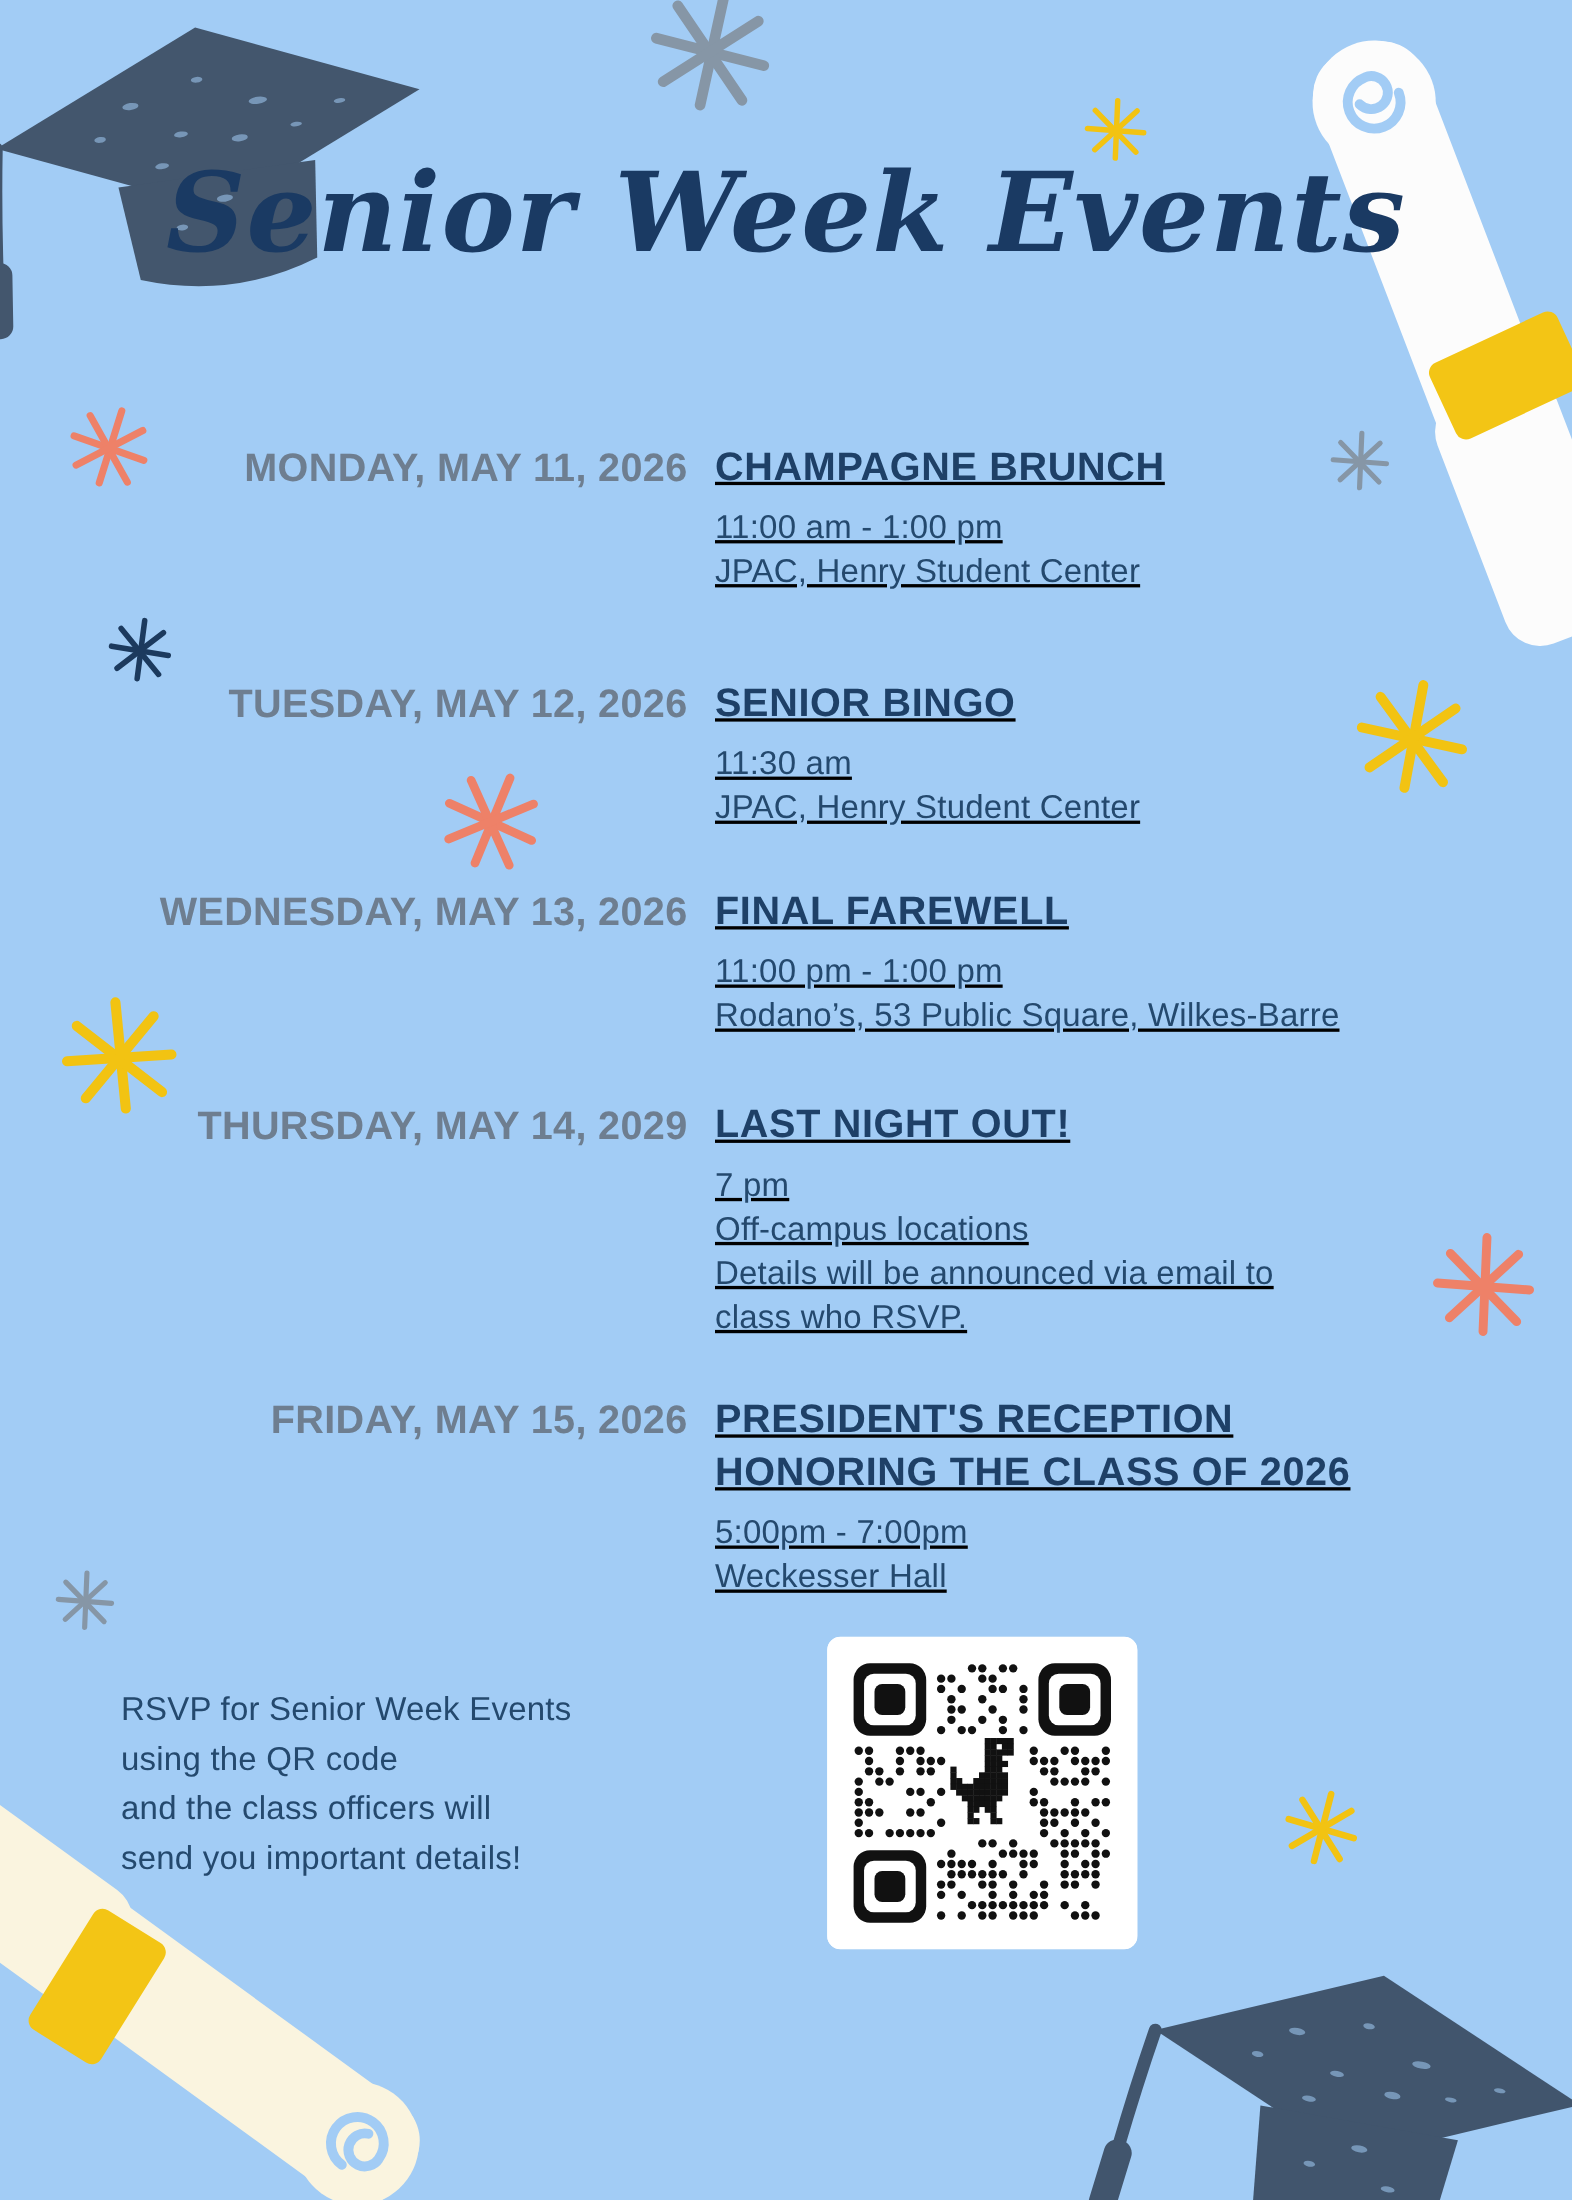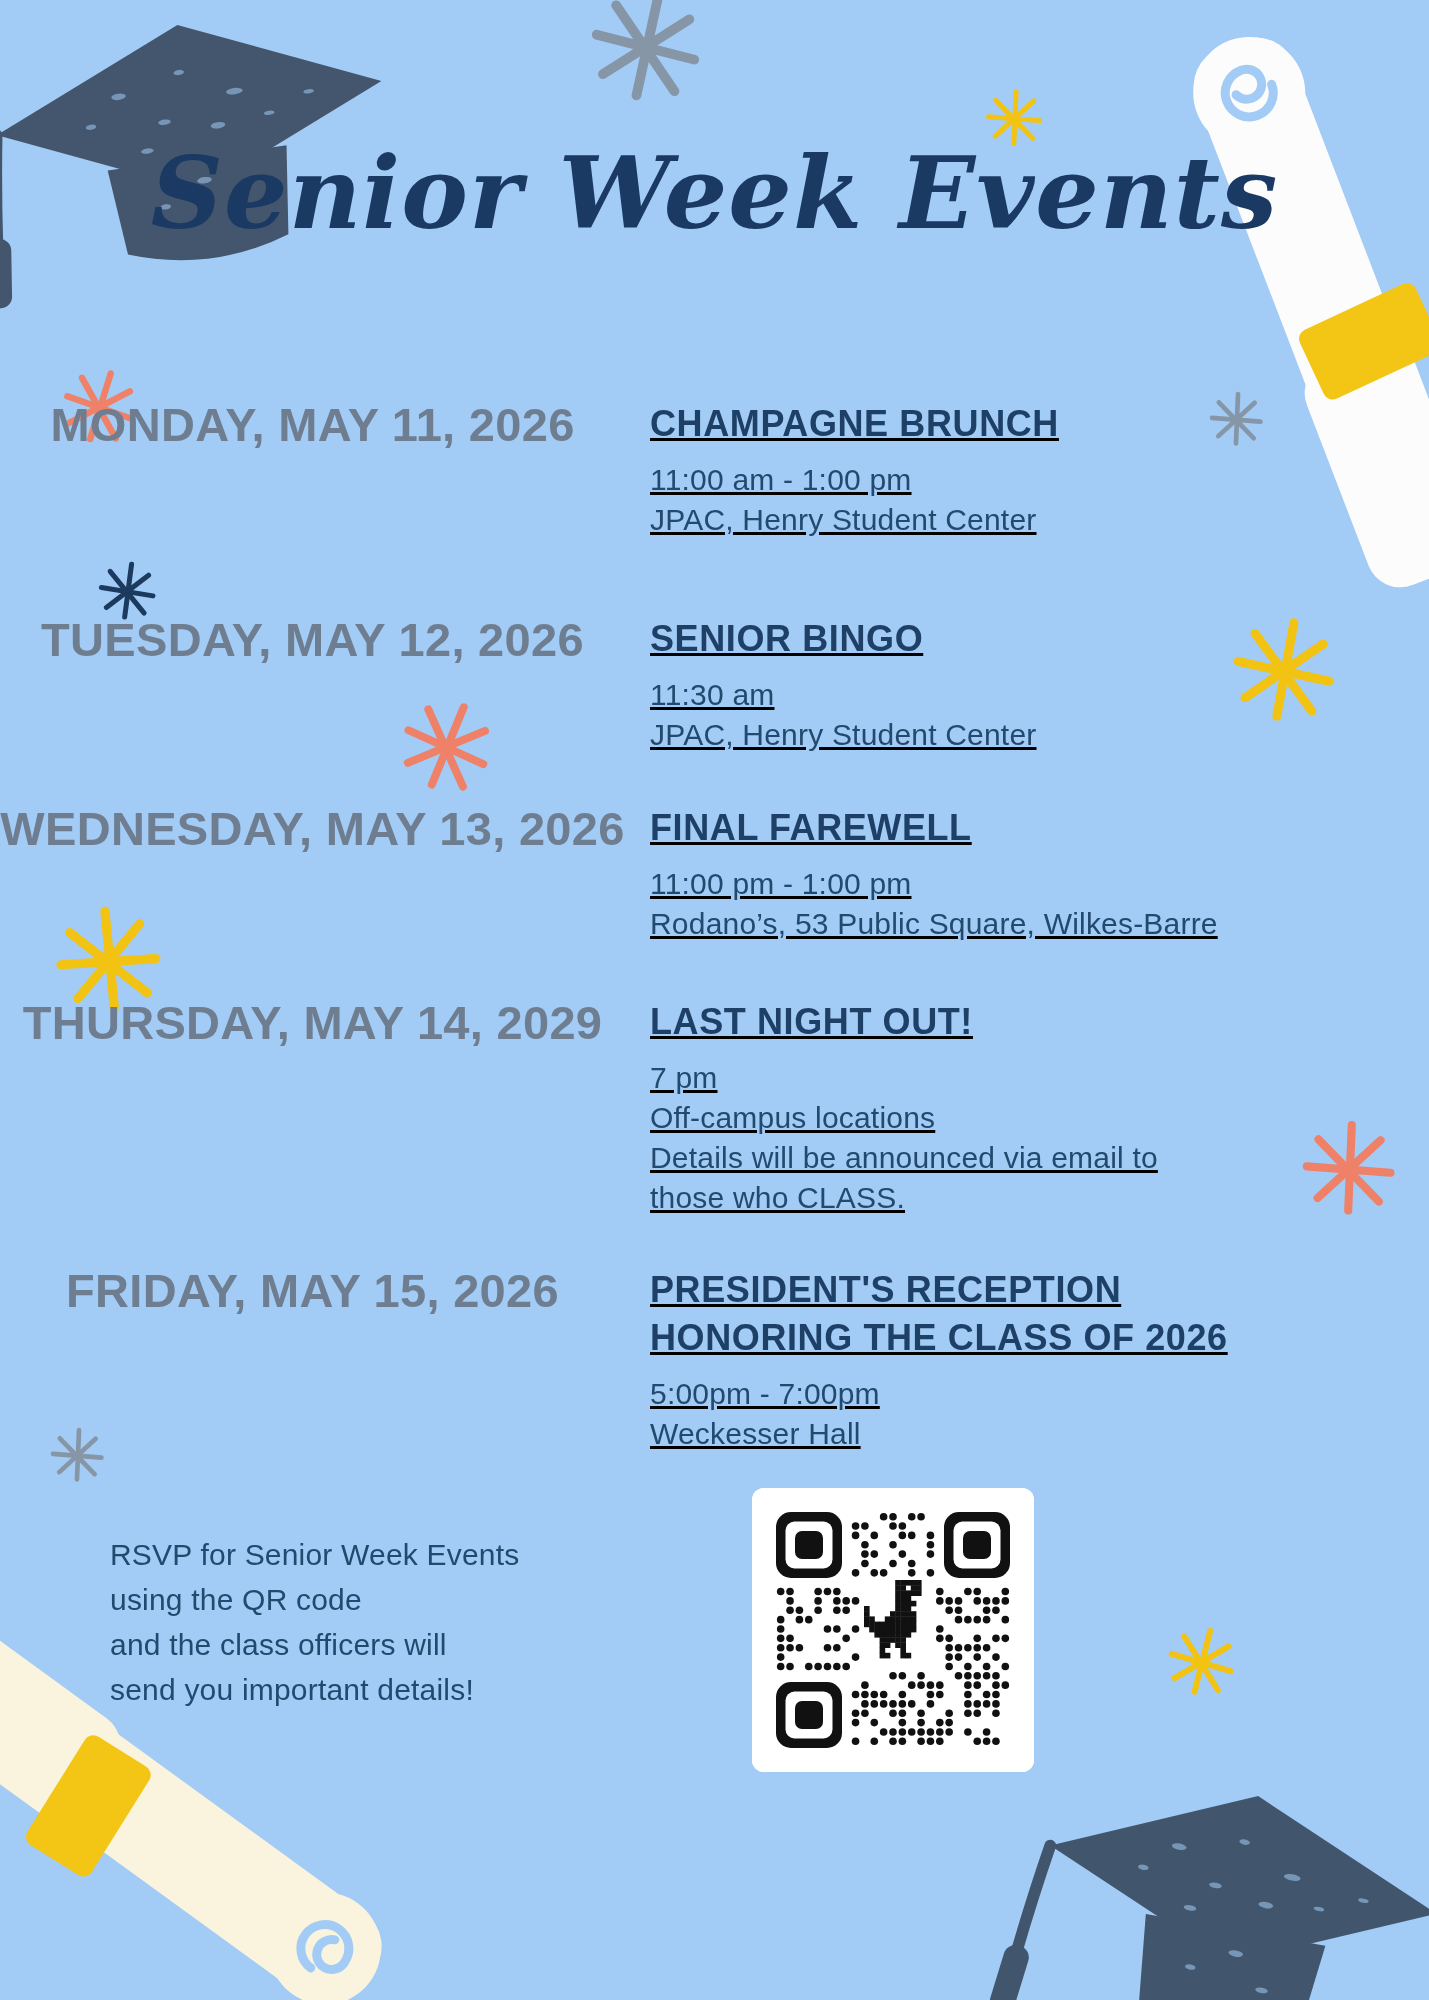--- a/index.html
+++ b/index.html
@@ -13,21 +13,21 @@
   .decor{position:absolute;left:0;top:0;pointer-events:none;}
   .title{
     position:absolute;left:0;top:134px;width:1429px;margin:0;
     text-align:center;
     font-family:"DejaVu Serif",serif;font-style:italic;font-weight:bold;
     font-size:100px;color:#1a3a63;letter-spacing:1px;
   }
   .event-row{position:absolute;left:0;width:1429px;}
   .event-date{
     position:absolute;left:0;top:3px;width:625px;
-    text-align:center;font-weight:bold;font-size:47px;line-height:44px;
+    text-align:right;font-weight:bold;font-size:36px;line-height:44px;
     color:#6e7e90;letter-spacing:.3px;
   }
   .event-content{position:absolute;left:650px;top:0;width:730px;text-decoration:underline;}
   .event-title{
     font-weight:bold;font-size:36px;line-height:48px;
     color:#1e4067;letter-spacing:.6px;
   }
   .event-details{
     margin-top:12px;font-size:30px;line-height:40px;
     color:#24496e;letter-spacing:.2px;
@@ -146,21 +146,21 @@
       <div class="event-row" style="top: 998px;">
         <div class="event-date">THURSDAY, MAY 14, 2029</div>
         <div class="event-content">
           <div class="event-title">
             <div>LAST NIGHT OUT!</div>
           </div>
           <div class="event-details">
             <div>7 pm</div>
             <div>Off-campus locations</div>
             <div>Details will be announced via email to</div>
-            <div>those who CLASS.</div>
+            <div>class who RSVP.</div>
           </div>
         </div>
       </div>
       <div class="event-row" style="top: 1266px;">
         <div class="event-date">FRIDAY, MAY 15, 2026</div>
         <div class="event-content">
           <div class="event-title">
             <div>PRESIDENT'S RECEPTION</div>
             <div>HONORING THE CLASS OF 2026</div>
           </div>

